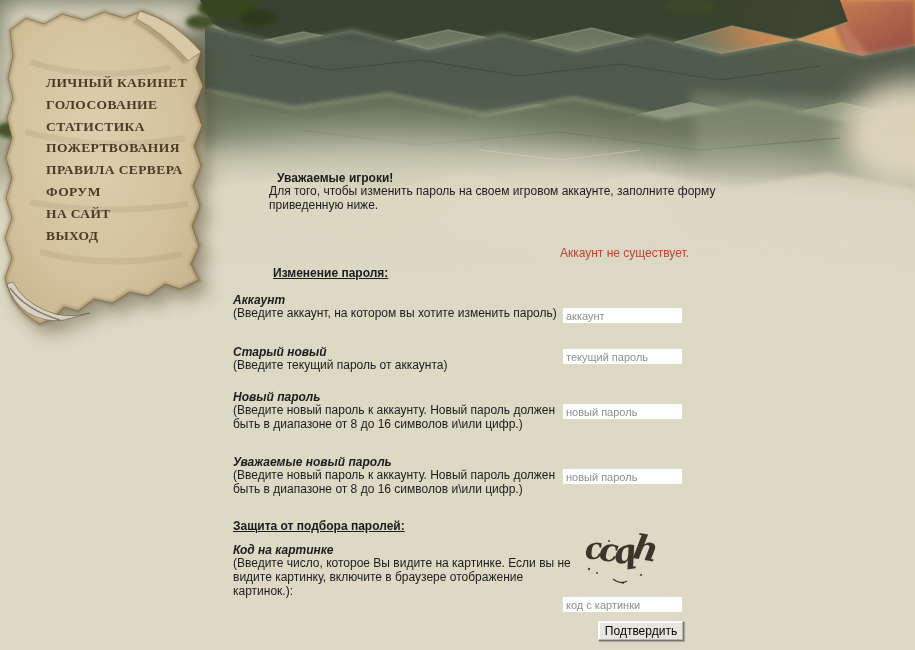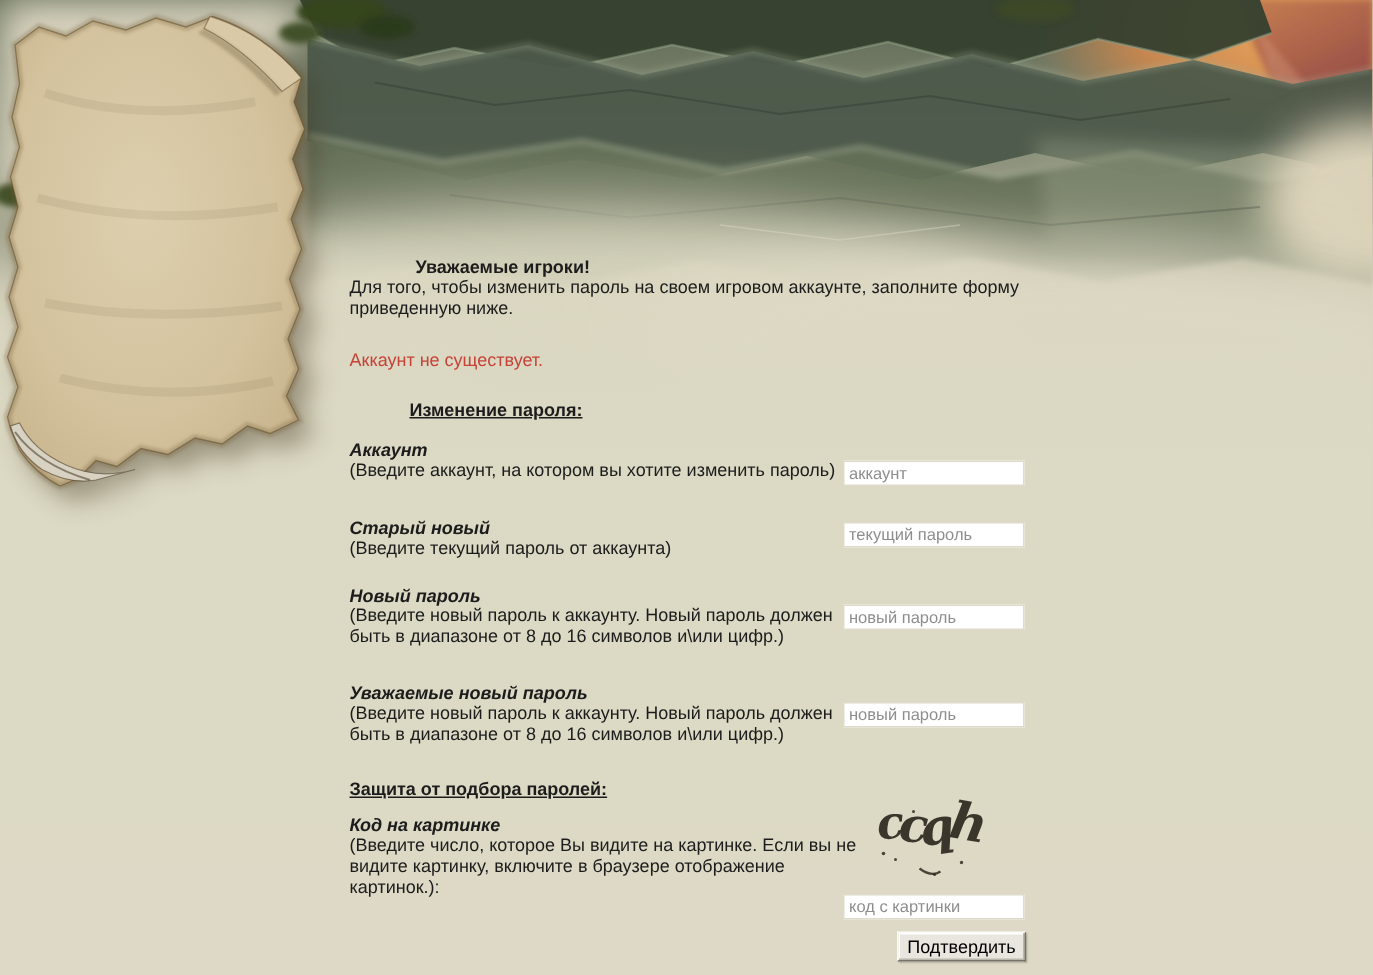--- a/index.html
+++ b/index.html
@@ -18,22 +18,22 @@
   .menu{position:absolute;left:46px;top:70px;width:170px;}
   .menu-item{
     font-family:"Liberation Serif",serif;font-weight:bold;
     font-size:13.5px;line-height:21.8px;color:#4c3b26;
     letter-spacing:.4px;cursor:pointer;white-space:nowrap;
   }
   
   .content{position:absolute;left:233px;top:0;width:456px;height:650px;font-size:12px;}
   .content .abs{position:absolute;left:0;}
   .greet-title{top:171px;font-weight:bold;margin-left:44px;}
-  .greet-text{top:185px;width:452px;line-height:13.8px;}
-  .error{top:233px;width:100%;text-align:left;color:#c64338;}
+  .greet-text{top:185px;width:452px;line-height:13.8px;margin-left:36px;}
+  .error{top:246px;width:100%;text-align:right;color:#c64338;}
   .section{font-weight:bold;text-decoration:underline;}
   .s1{top:266px;padding-left:40px;}
   .s2{top:519px;}
   .flabel{font-weight:bold;font-style:italic;}
   .fdesc{width:340px;line-height:13.8px;}
   .f1l{top:293px}.f1d{top:307px}
   .f2l{top:345px}.f2d{top:359px}
   .f3l{top:390px}.f3d{top:404px}
   .f4l{top:455px}.f4d{top:469px}
   .cl{top:543px}.cd{top:557px;width:352px}
@@ -149,20 +149,30 @@
       </g>
       <g>
         <path d="M140,9 Q176,20 201,50 L188,59 Q162,30 136,17 Z" fill="#d9c9a6" stroke="rgba(90,70,40,.5)" stroke-width="0.8"></path>
         <path d="M136,17 Q162,30 188,59 L184,62 Q158,34 132,20 Z" fill="rgba(80,60,35,.25)" filter="url(#pb1)"></path>
       </g>
       <g>
         <path d="M7,282 Q12,300 28,311 Q46,321 64,318 L90,311 Q66,318 44,308 Q22,298 13,280 Z" fill="#d8d2c3" stroke="rgba(80,65,45,.6)" stroke-width="0.8"></path>
         <path d="M10,286 Q26,308 60,318" stroke="rgba(70,55,35,.55)" stroke-width="1.4" fill="none"></path>
       </g>
     </svg>
+    <nav class="menu">
+      <div class="menu-item">ЛИЧНЫЙ КАБИНЕТ</div>
+      <div class="menu-item">ГОЛОСОВАНИЕ</div>
+      <div class="menu-item">СТАТИСТИКА</div>
+      <div class="menu-item">ПОЖЕРТВОВАНИЯ</div>
+      <div class="menu-item">ПРАВИЛА СЕРВЕРА</div>
+      <div class="menu-item">ФОРУМ</div>
+      <div class="menu-item">НА САЙТ</div>
+      <div class="menu-item">ВЫХОД</div>
+    </nav>
   </div>
 
   <div class="content">
     <div class="abs greet-title">Уважаемые игроки!</div>
     <div class="abs greet-text">Для того, чтобы изменить пароль на своем игровом аккаунте, заполните форму приведенную ниже.</div>
     <div class="abs error">Аккаунт не существует.</div>
 
     <div class="abs section s1">Изменение пароля:</div>
 
     <div class="abs flabel f1l">Аккаунт</div>

